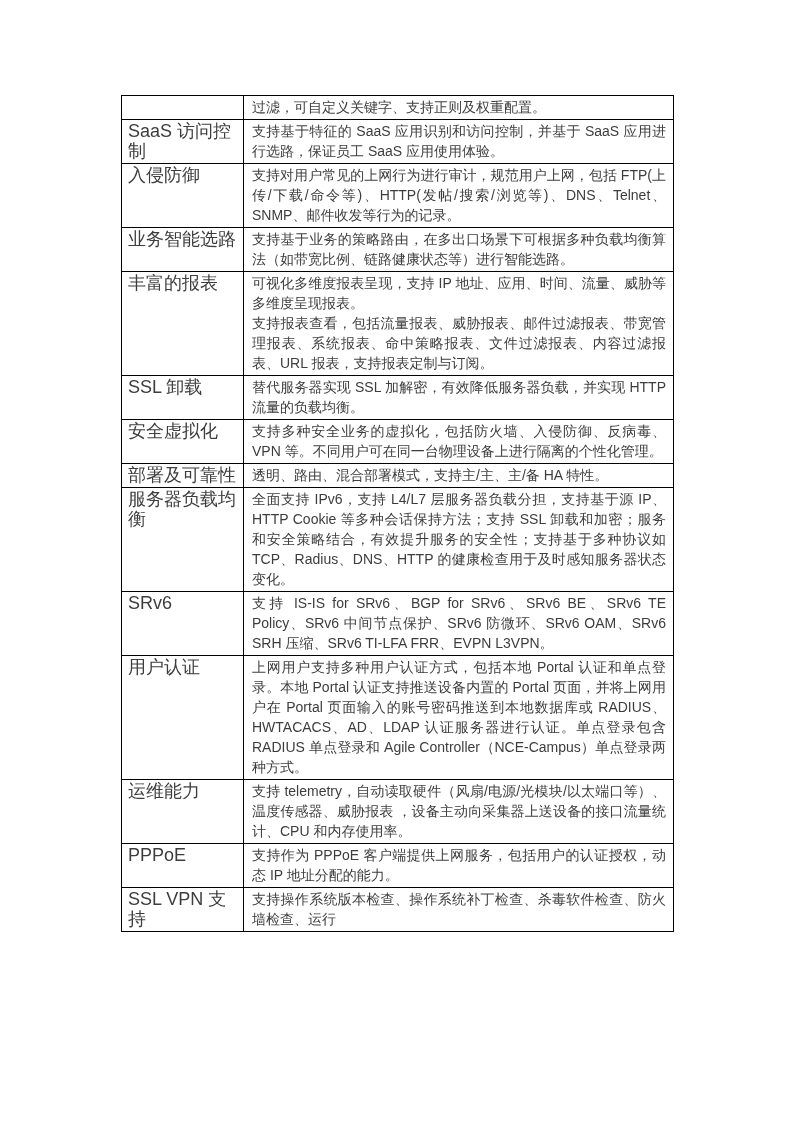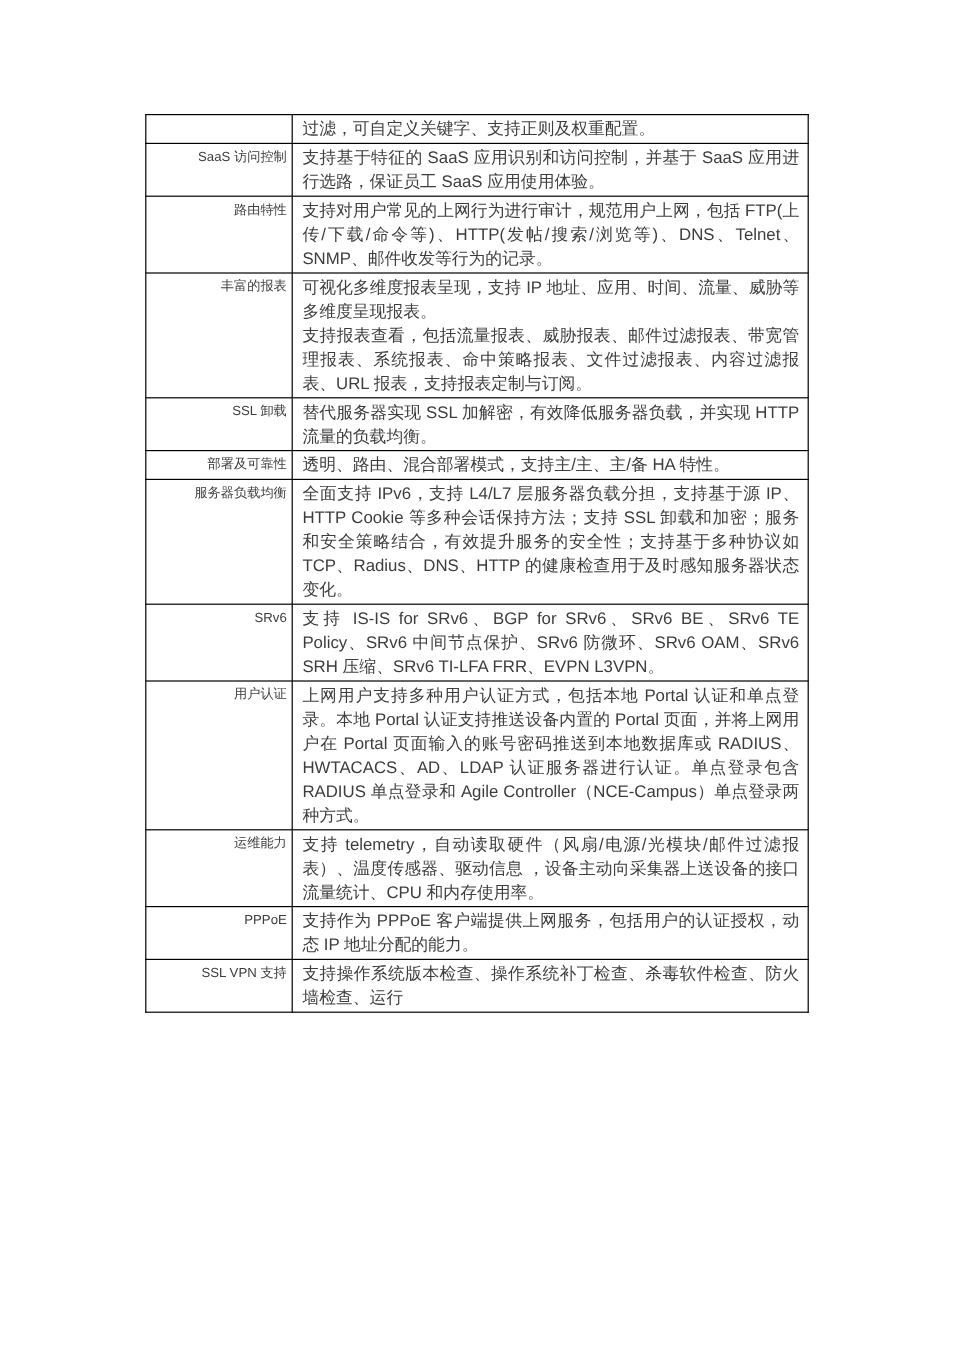--- a/index.html
+++ b/index.html
@@ -29,23 +29,23 @@
   table.spec-table col.c-desc    { width: 430px; }
   table.spec-table th,
   table.spec-table td {
     border: 1px solid #000000;
     vertical-align: top;
     font-size: 14px;
     line-height: 20px;
     font-weight: normal;
   }
   table.spec-table th {
-    text-align: right;
+    text-align: left;
     padding: 1px 4px 2px 6px;
-    font-size: 11px;
+    font-size: 18px;
   }
   table.spec-table td {
     padding: 1px 7px 2px 8px;
     text-align: justify;
     white-space: pre-line;
   }
 </style>
 </head>
 <body>
 
@@ -60,38 +60,46 @@
     <th></th>
     <td>过滤，可自定义关键字、支持正则及权重配置。</td>
   </tr>
 
   <tr>
     <th>SaaS 访问控制</th>
     <td>支持基于特征的 SaaS 应用识别和访问控制，并基于 SaaS 应用进行选路，保证员工 SaaS 应用使用体验。</td>
   </tr>
 
   <tr>
-    <th>路由特性</th>
+    <th>入侵防御</th>
     <td>支持对用户常见的上网行为进行审计，规范用户上网，包括 FTP(上传/下载/命令等)、HTTP(发帖/搜索/浏览等)、DNS、Telnet、SNMP、邮件收发等行为的记录。</td>
   </tr>
 
+  <tr>
+    <th>业务智能选路</th>
+    <td>支持基于业务的策略路由，在多出口场景下可根据多种负载均衡算法（如带宽比例、链路健康状态等）进行智能选路。</td>
+  </tr>
 
 
 
   <tr>
     <th>丰富的报表</th>
     <td>可视化多维度报表呈现，支持 IP 地址、应用、时间、流量、威胁等多维度呈现报表。
 支持报表查看，包括流量报表、威胁报表、邮件过滤报表、带宽管理报表、系统报表、命中策略报表、文件过滤报表、内容过滤报表、URL 报表，支持报表定制与订阅。</td>
   </tr>
 
   <tr>
     <th>SSL 卸载</th>
     <td>替代服务器实现 SSL 加解密，有效降低服务器负载，并实现 HTTP 流量的负载均衡。</td>
   </tr>
 
+  <tr>
+    <th>安全虚拟化</th>
+    <td>支持多种安全业务的虚拟化，包括防火墙、入侵防御、反病毒、VPN 等。不同用户可在同一台物理设备上进行隔离的个性化管理。</td>
+  </tr>
 
 
 
   <tr>
     <th>部署及可靠性</th>
     <td>透明、路由、混合部署模式，支持主/主、主/备 HA 特性。</td>
   </tr>
 
   <tr>
     <th>服务器负载均衡</th>
@@ -103,21 +111,21 @@
     <td>支持 IS-IS for SRv6、BGP for SRv6、SRv6 BE、SRv6 TE Policy、SRv6 中间节点保护、SRv6 防微环、SRv6 OAM、SRv6 SRH 压缩、SRv6 TI-LFA FRR、EVPN L3VPN。</td>
   </tr>
 
   <tr>
     <th>用户认证</th>
     <td>上网用户支持多种用户认证方式，包括本地 Portal 认证和单点登录。本地 Portal 认证支持推送设备内置的 Portal 页面，并将上网用户在 Portal 页面输入的账号密码推送到本地数据库或 RADIUS、HWTACACS、AD、LDAP 认证服务器进行认证。单点登录包含 RADIUS 单点登录和 Agile Controller（NCE-Campus）单点登录两种方式。</td>
   </tr>
 
   <tr>
     <th>运维能力</th>
-    <td>支持 telemetry，自动读取硬件（风扇/电源/光模块/邮件过滤报表）、温度传感器、驱动信息 ，设备主动向采集器上送设备的接口流量统计、CPU 和内存使用率。</td>
+    <td>支持 telemetry，自动读取硬件（风扇/电源/光模块/以太端口等）、温度传感器、威胁报表 ，设备主动向采集器上送设备的接口流量统计、CPU 和内存使用率。</td>
   </tr>
 
   <tr>
     <th>PPPoE</th>
     <td>支持作为 PPPoE 客户端提供上网服务，包括用户的认证授权，动态 IP 地址分配的能力。</td>
   </tr>
 
   <tr>
     <th>SSL VPN 支持</th>
     <td>支持操作系统版本检查、操作系统补丁检查、杀毒软件检查、防火墙检查、运行</td>

